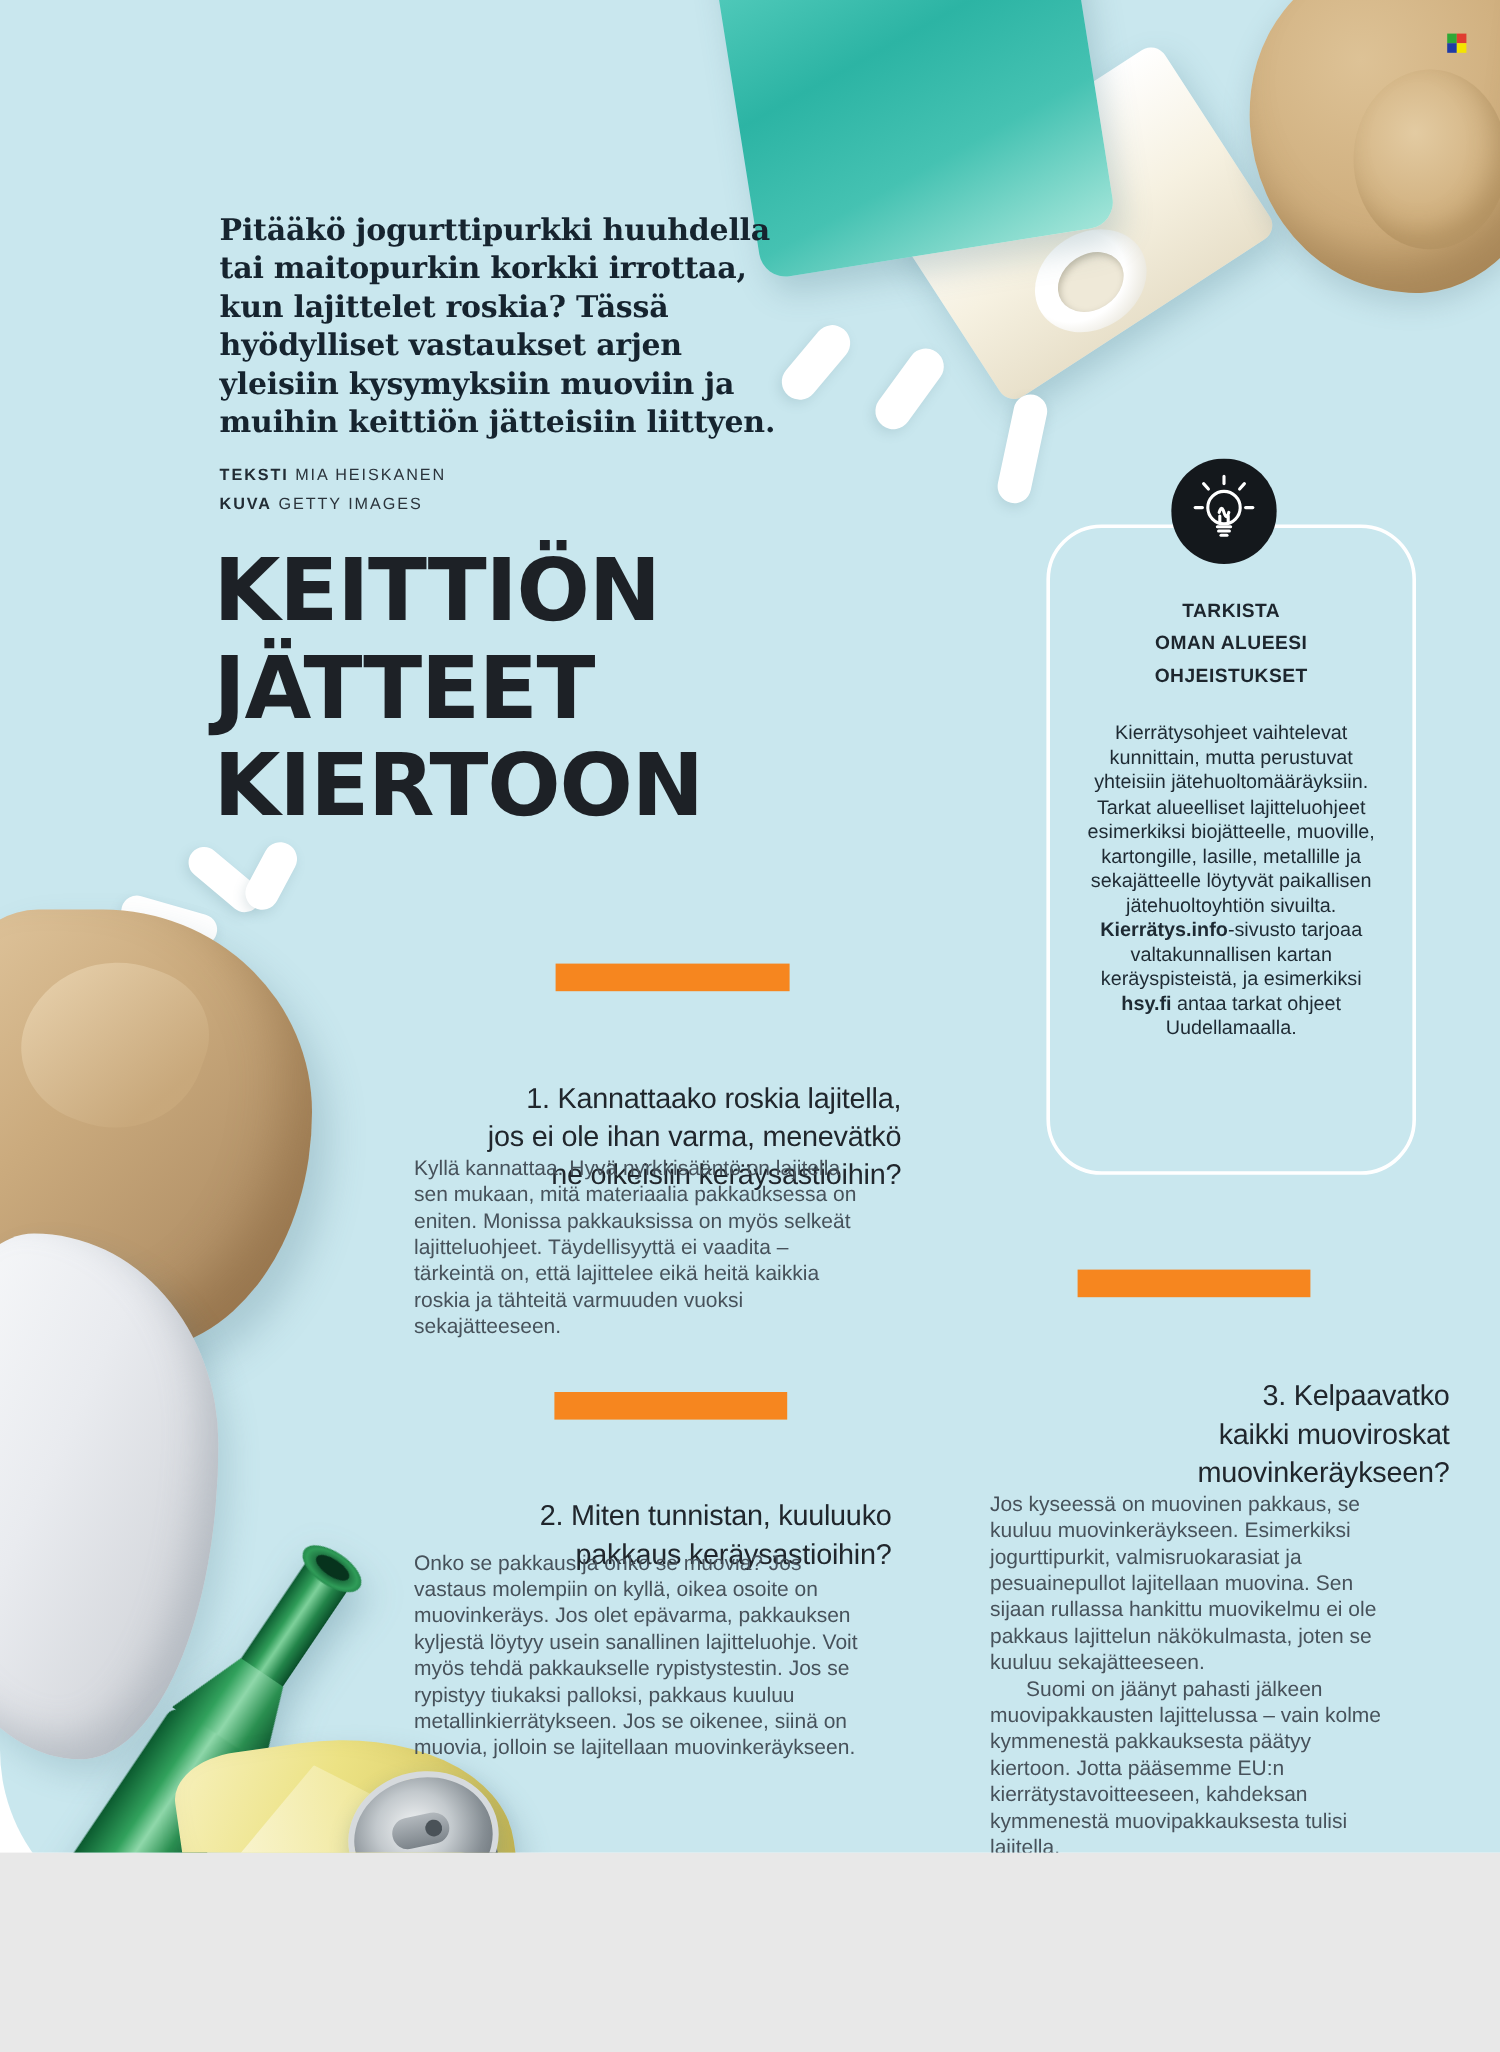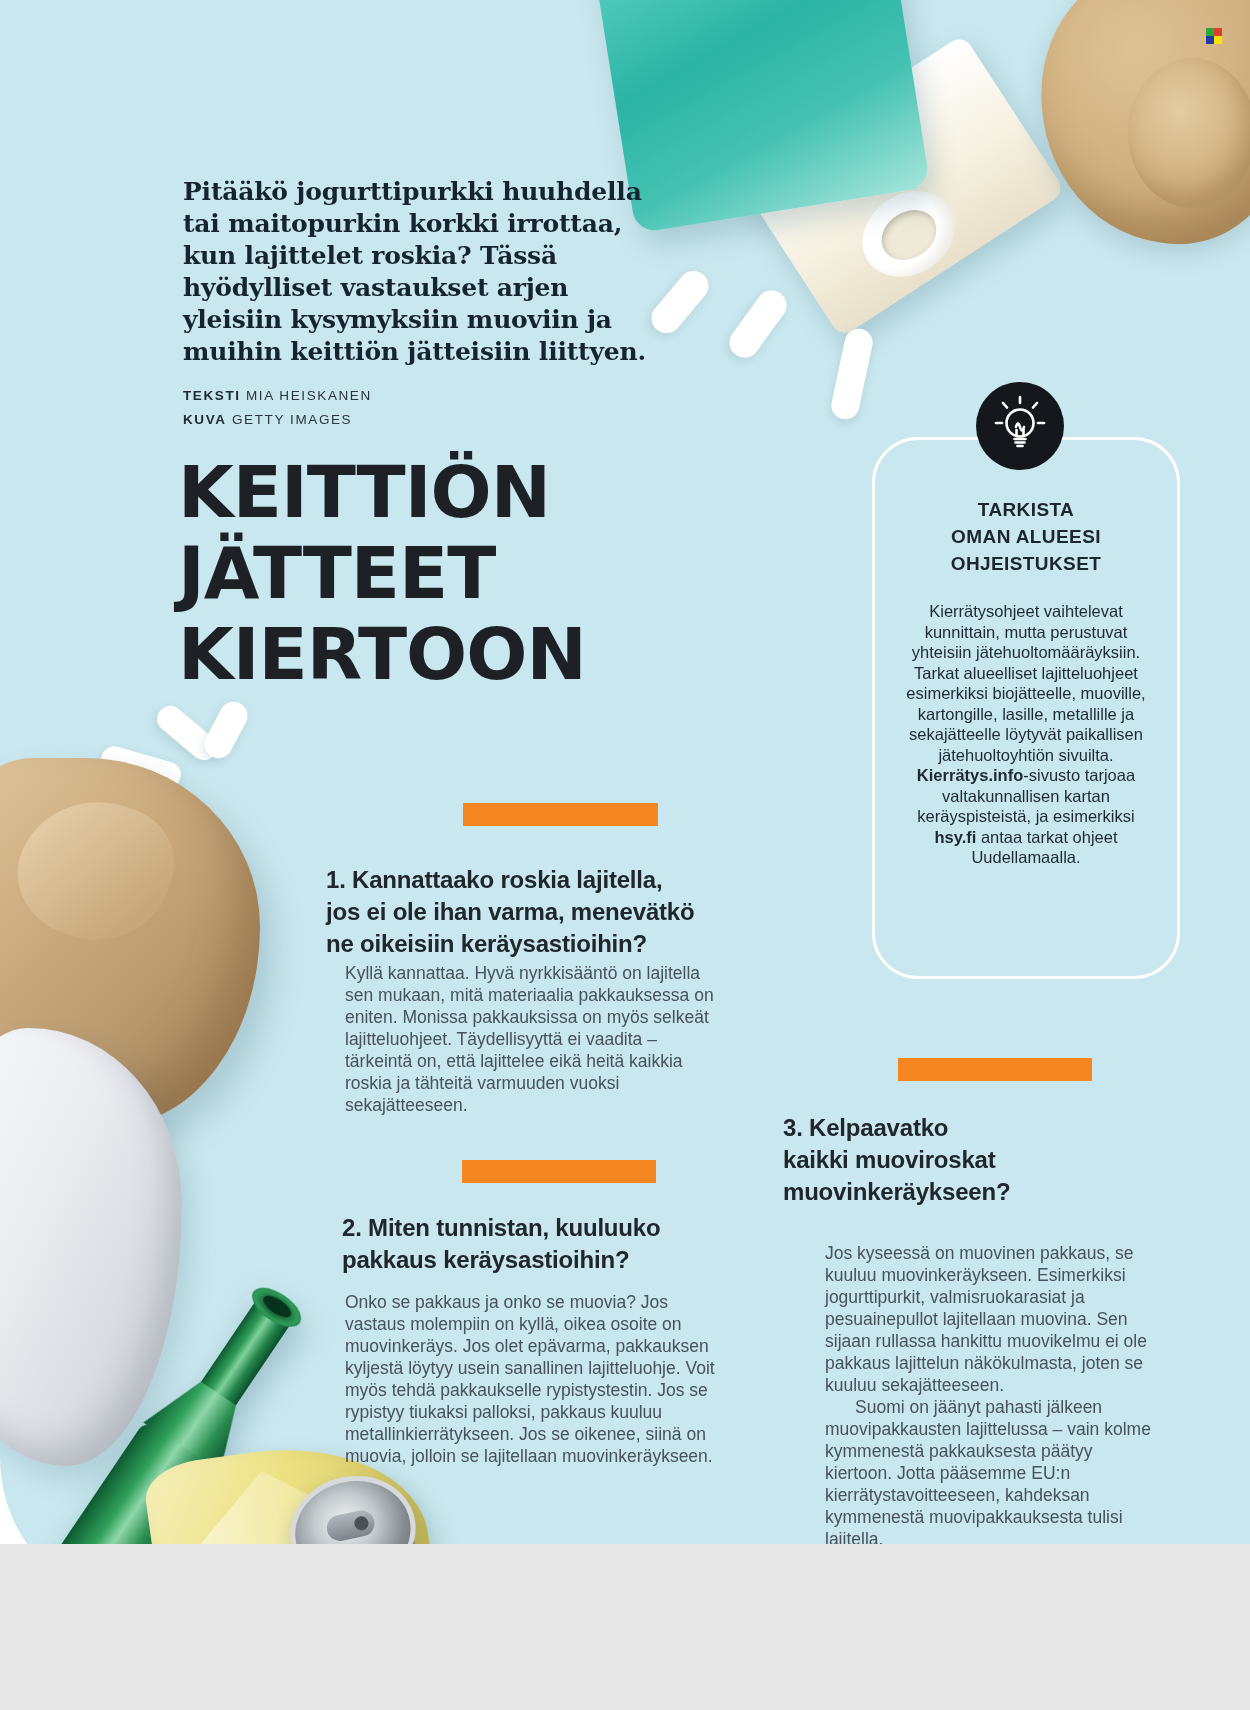--- a/index.html
+++ b/index.html
@@ -81,35 +81,35 @@
   .credits{position:absolute;left:183px;top:384px;font-size:13.5px;letter-spacing:1.6px;
      color:#222c34;line-height:24px;}
   .credits b{font-weight:700;}
   .credits span{font-weight:400;color:#2b343c;}
   .headline{position:absolute;left:178px;top:452px;font-family:"DejaVu Sans",sans-serif;
      font-weight:700;font-size:72px;line-height:81px;letter-spacing:-1px;color:#1d2126;}
   .headline span{display:block;}
   .bulb-circle{position:absolute;left:976px;top:382px;width:88px;height:88px;z-index:3;}
   .tip-box{position:absolute;left:872px;top:437px;width:308px;height:542px;
      border:3px solid #ffffff;border-radius:46px;box-sizing:border-box;z-index:2;}
-  .tip-title{margin:56px 10px 0;text-align:center;font-weight:700;font-size:19px;
+  .tip-title{margin:56px 10px 0;text-align:center;font-weight:700;font-size:16px;
      line-height:27px;letter-spacing:0.4px;color:#1d262e;}
   .tip-title span{display:block;}
   .tip-body{width:252px;margin:24px auto 0;text-align:center;font-size:16.5px;
      line-height:20.5px;color:#1e2a33;}
   .tip-body b{font-weight:700;}
   .bar{position:absolute;height:23px;background:#f6861f;}
   .bar1{left:463px;top:803px;width:195px;}
   .bar2{left:462px;top:1160px;width:194px;}
   .bar3{left:898px;top:1058px;width:194px;}
-  .sec-h{position:absolute;text-align:left;font-weight:700;font-size:24px;line-height:32px;
-     color:#20262c;letter-spacing:-0.2px;}
+  .sec-h{position:absolute;text-align:right;font-weight:400;font-size:24px;line-height:32px;
+     color:#20262c;letter-spacing:-0.2px;margin-top:36px;}
   .sec-h span{display:block;}
   .sec1-h{left:326px;top:864px;width:425px;}
-  .sec2-h{left:342px;top:1212px;width:425px;}
+  .sec2-h{left:318px;top:1212px;width:425px;}
   .sec3-h{left:783px;top:1112px;width:425px;}
   .sec-b{position:absolute;font-size:17.5px;line-height:22px;color:#47525b;}
   .sec-b p{margin:0;}
   .sec1-b{left:345px;top:962px;width:380px;}
   .sec2-b{left:345px;top:1291px;width:380px;}
   .sec3-b{left:825px;top:1218px;width:338px;margin-top:24px;}
   .indent{text-indent:30px;}
   .footer{position:absolute;left:95px;top:1642px;font-weight:700;font-size:20px;
      letter-spacing:0.8px;color:#be185d;}
   .footer .mag{margin-left:20px;}

